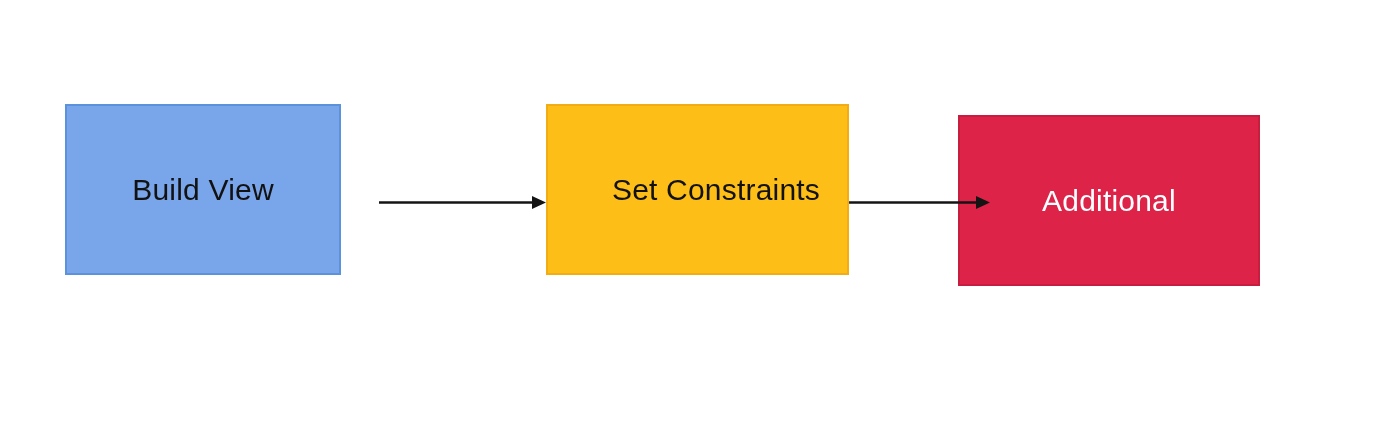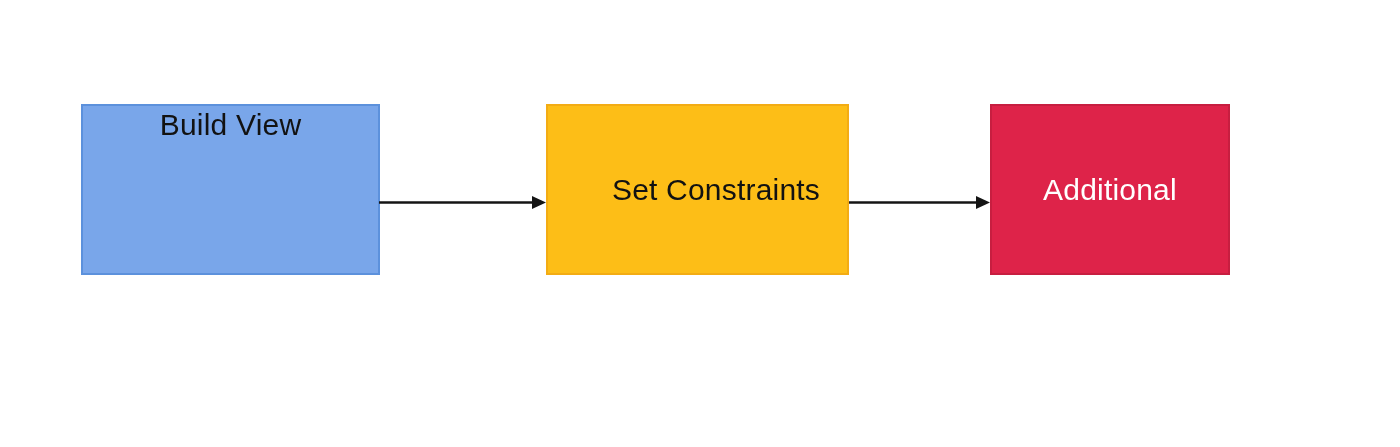--- a/index.html
+++ b/index.html
@@ -24,23 +24,23 @@
     display: flex;
     flex-direction: column;
     align-items: center;
     justify-content: center;
     text-align: center;
     font-size: 30px;
     line-height: 37px;
     font-weight: 400;
     letter-spacing: 0.2px;
   }
-  .node-1 { left: 81px;  width: 299px; justify-content: space-between; }
+  .node-1 { left: 65px;  width: 276px; }
   .node-2 { left: 546px; width: 303px; }
-  .node-3 { left: 990px; width: 240px; }
+  .node-3 { left: 958px; width: 302px; margin-top: 11px; }
   .arrow-layer {
     position: absolute;
     left: 0;
     top: 0;
     width: 1400px;
     height: 447px;
     pointer-events: none;
   }
   .node-label-line {
     display: block;

